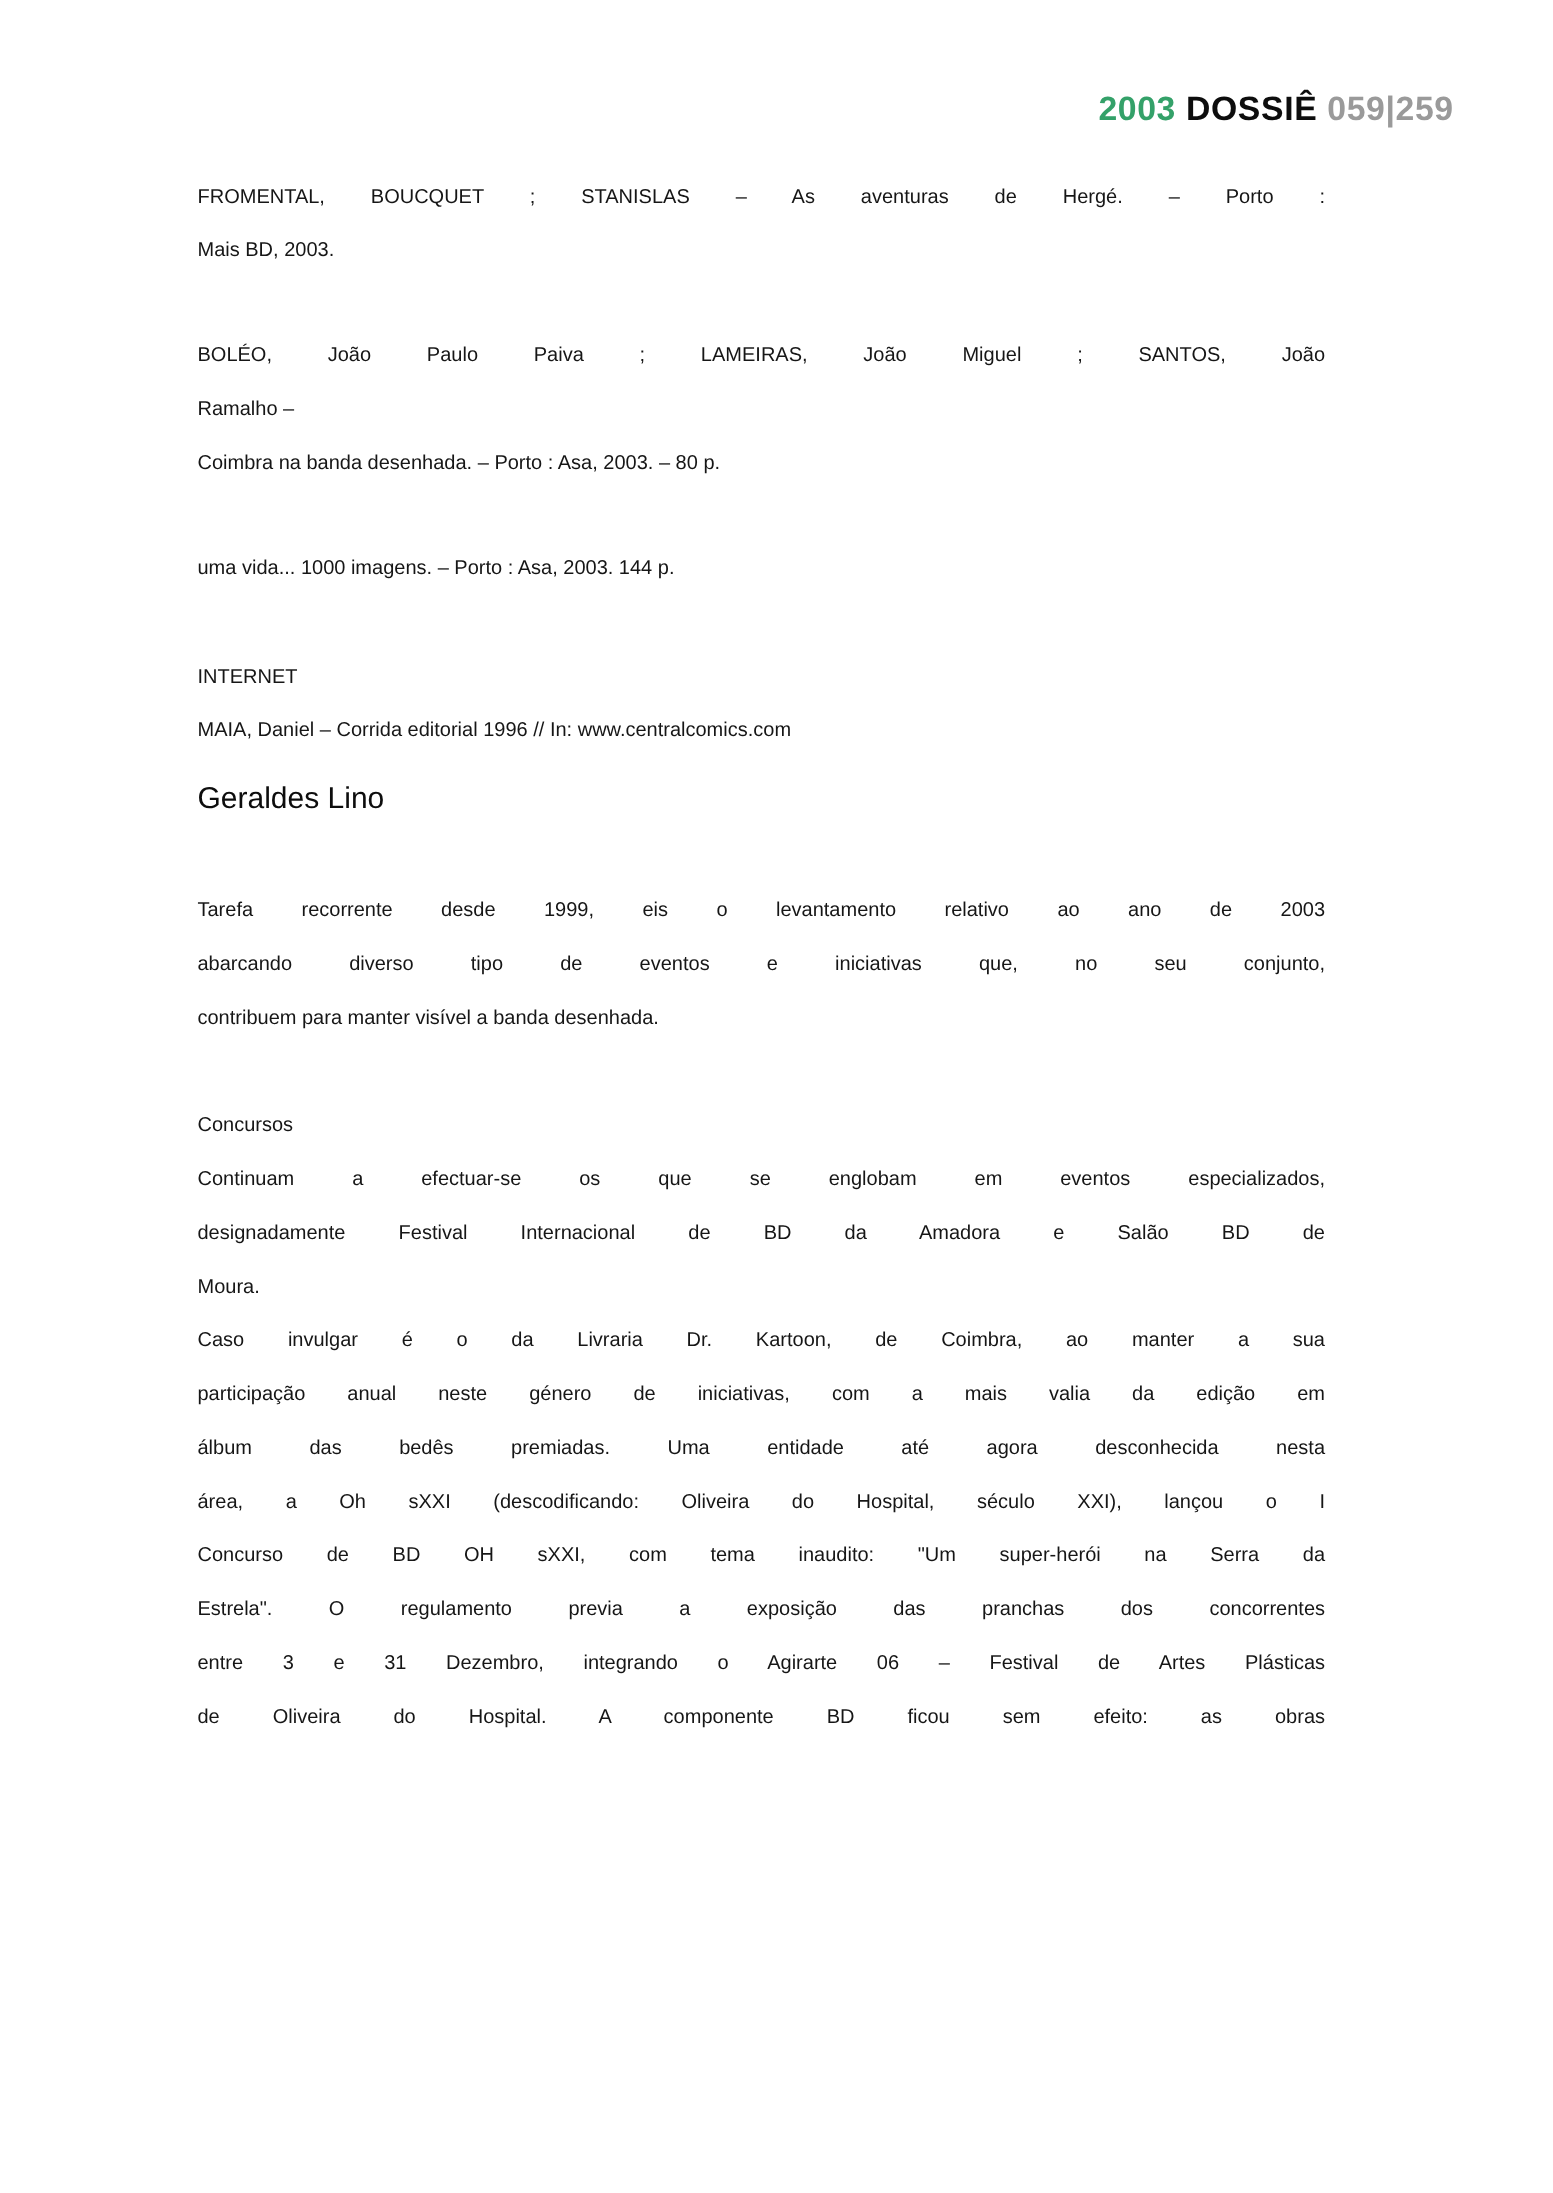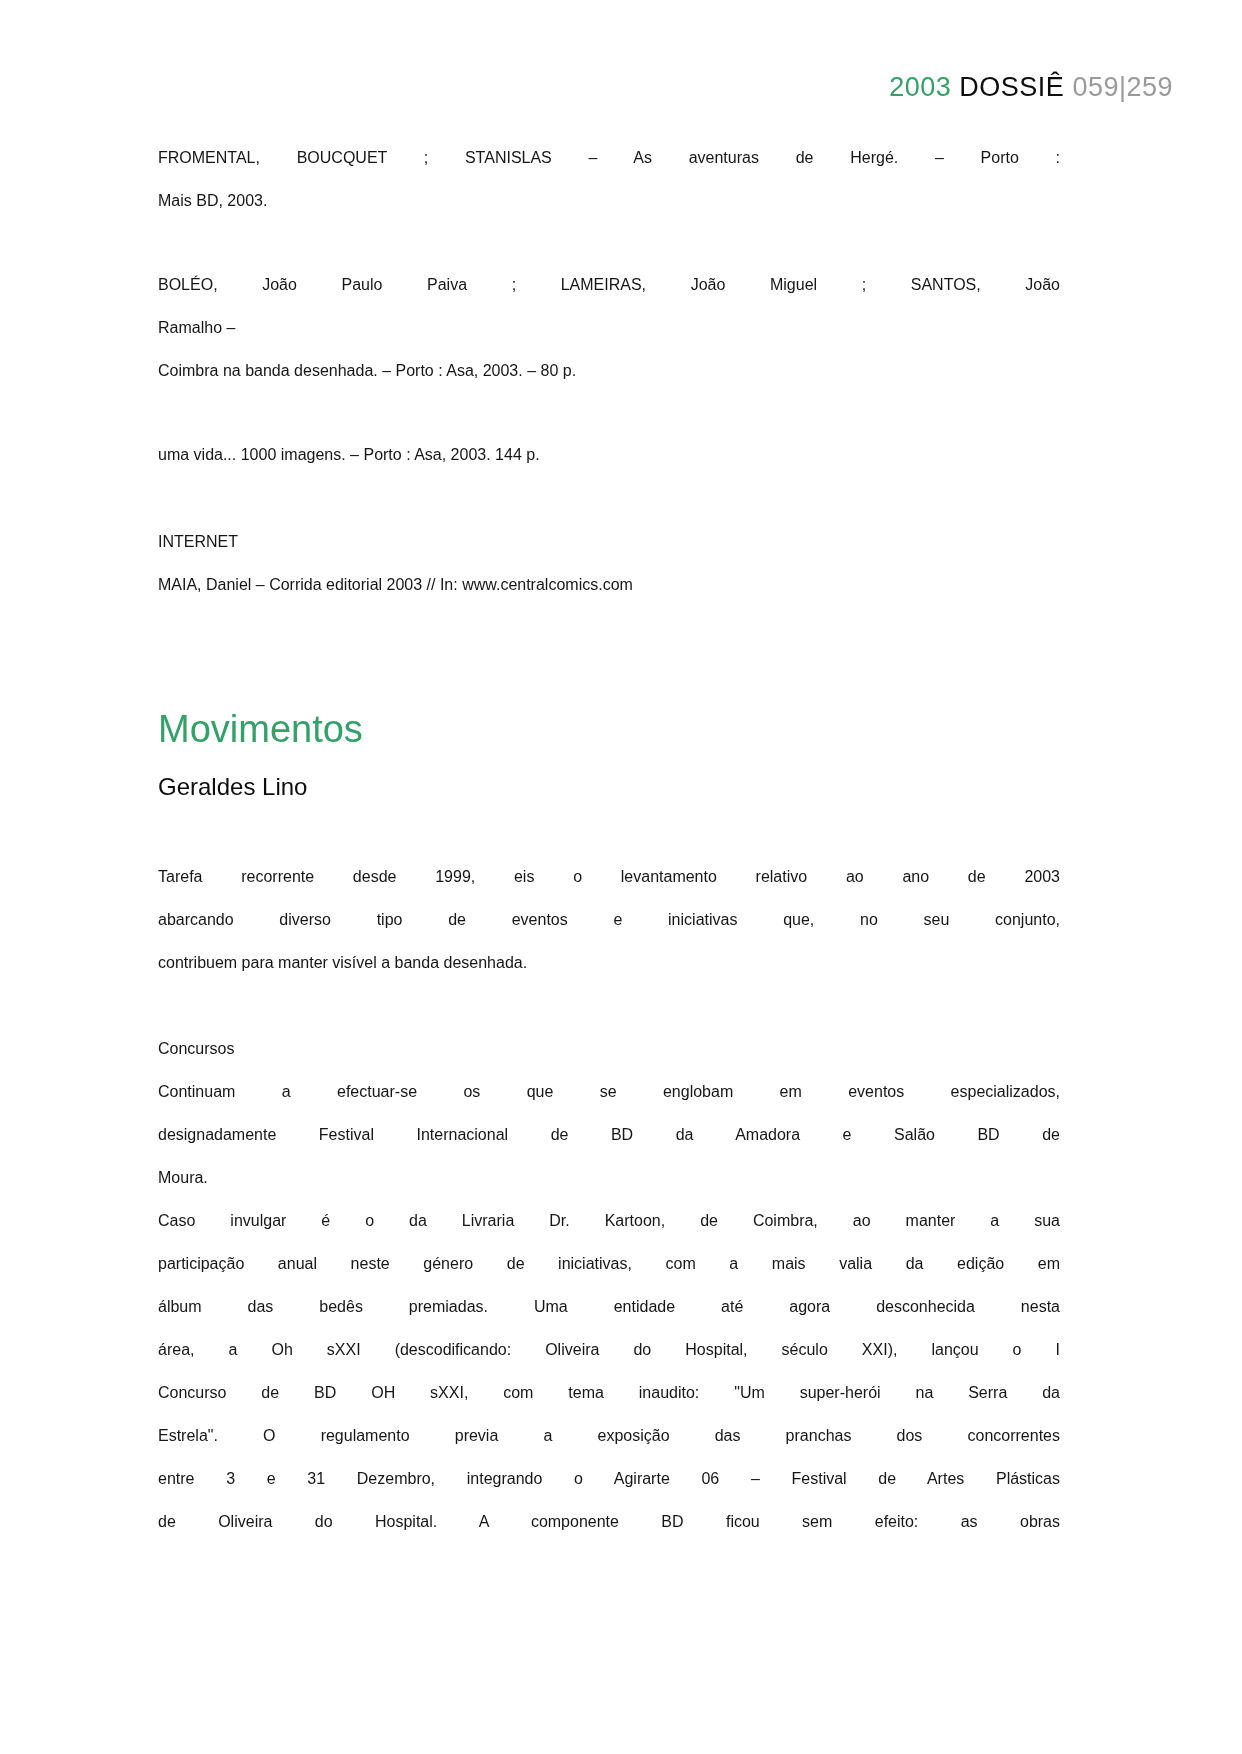--- a/index.html
+++ b/index.html
@@ -14,23 +14,23 @@
     width: 1242px;
     height: 1754px;
     background: #ffffff;
     font-family: "Liberation Sans", sans-serif;
     color: var(--ink);
     overflow: hidden;
   }
   .running-header {
     position: absolute;
     top: 72px;
-    right: 69px;
+    right: 79px;
     font-size: 27px;
-    font-weight: normal;
+    font-weight: bold;
     letter-spacing: 0.5px;
     white-space: nowrap;
     text-align: center;
   }
   .running-header .year  { color: var(--green); }
   .running-header .label { color: #0d0d0d; }
   .running-header .pages { color: var(--gray); }
 
   .content {
     position: absolute;
@@ -92,24 +92,23 @@
       <span class="line">Ramalho –</span>
       <span class="line">Coimbra na banda desenhada. – Porto : Asa, 2003. – 80 p.</span>
     </div>
 
     <div class="bib-entry" id="entry-3">
       <span class="line">uma vida... 1000 imagens. – Porto : Asa, 2003. 144 p.</span>
     </div>
 
     <div class="bib-entry" id="entry-4">
       <span class="line">INTERNET</span>
-      <span class="line">MAIA, Daniel – Corrida editorial 2003 // In: www.centralcomics.com</span>
+      <span class="line">MAIA, Daniel – Corrida editorial 1996 // In: www.centralcomics.com</span>
     </div>
 
-    <h1 class="article-title">Movimentos</h1>
 
     <div class="author-byline">Geraldes Lino</div>
 
     <div class="intro-paragraph">
       <span class="line j">Tarefa recorrente desde 1999, eis o levantamento relativo ao ano de 2003</span>
       <span class="line j">abarcando diverso tipo de eventos e iniciativas que, no seu conjunto,</span>
       <span class="line">contribuem para manter visível a banda desenhada.</span>
     </div>
 
     <div class="concursos-section">

